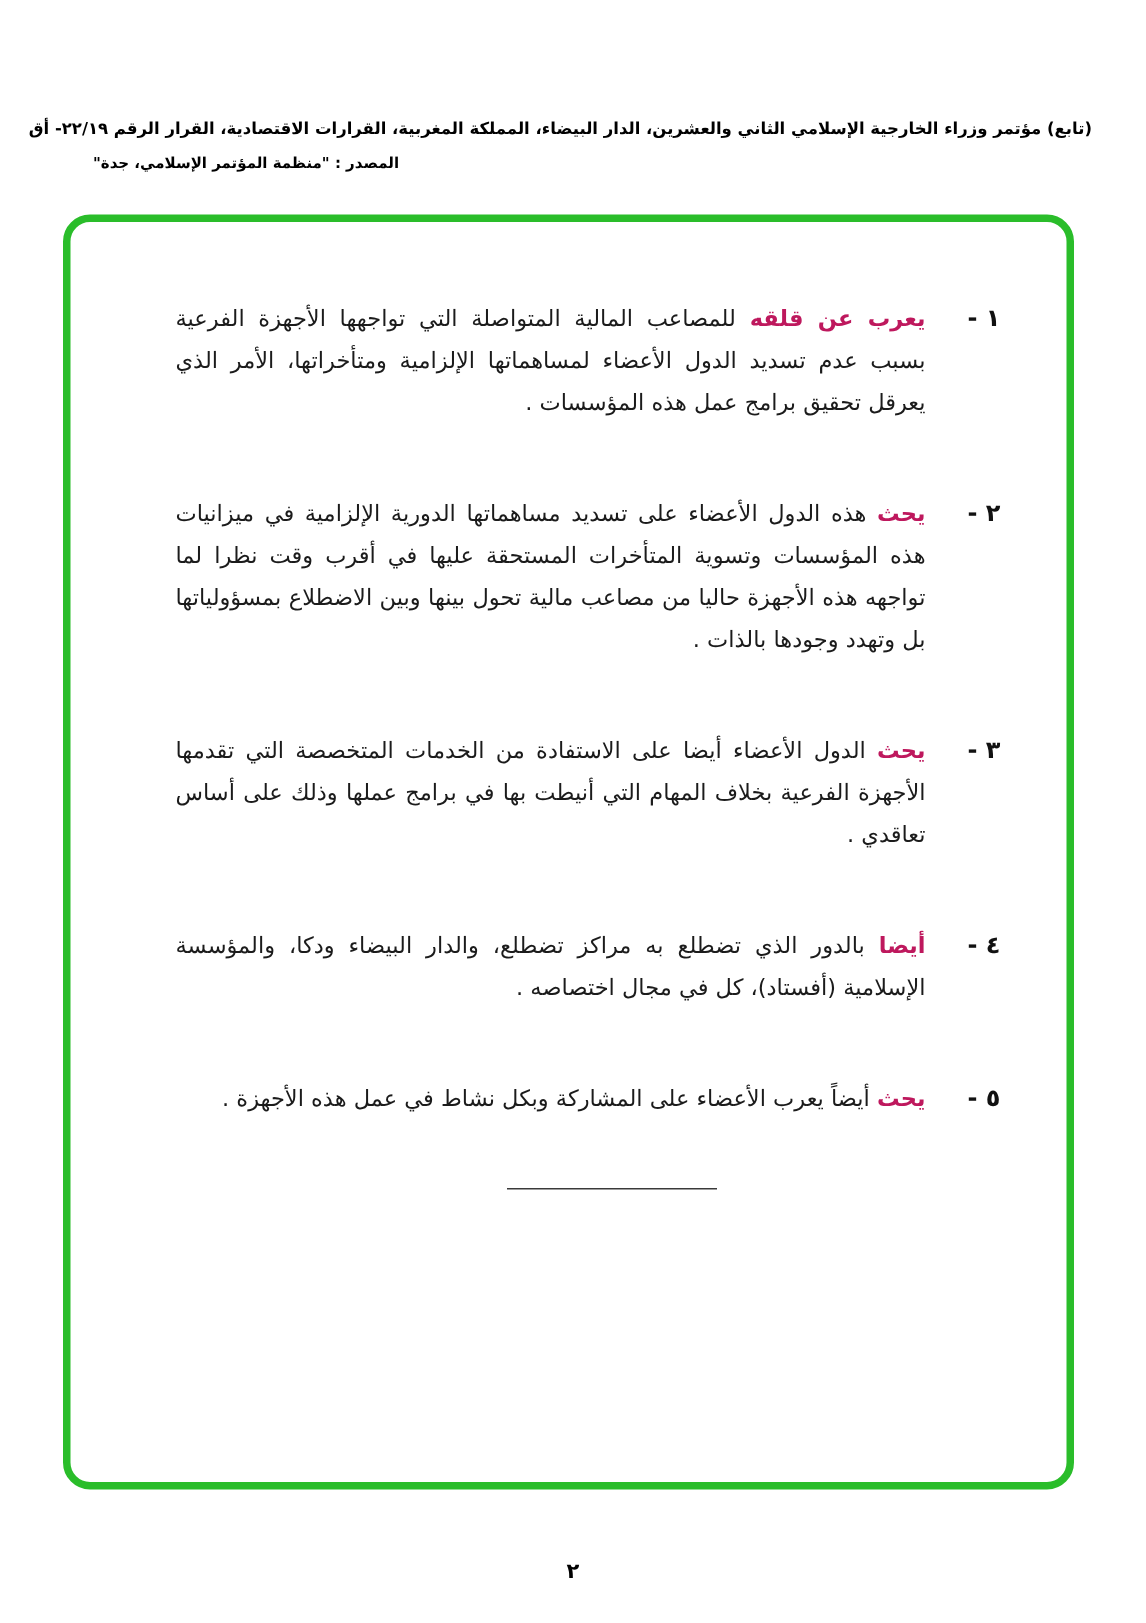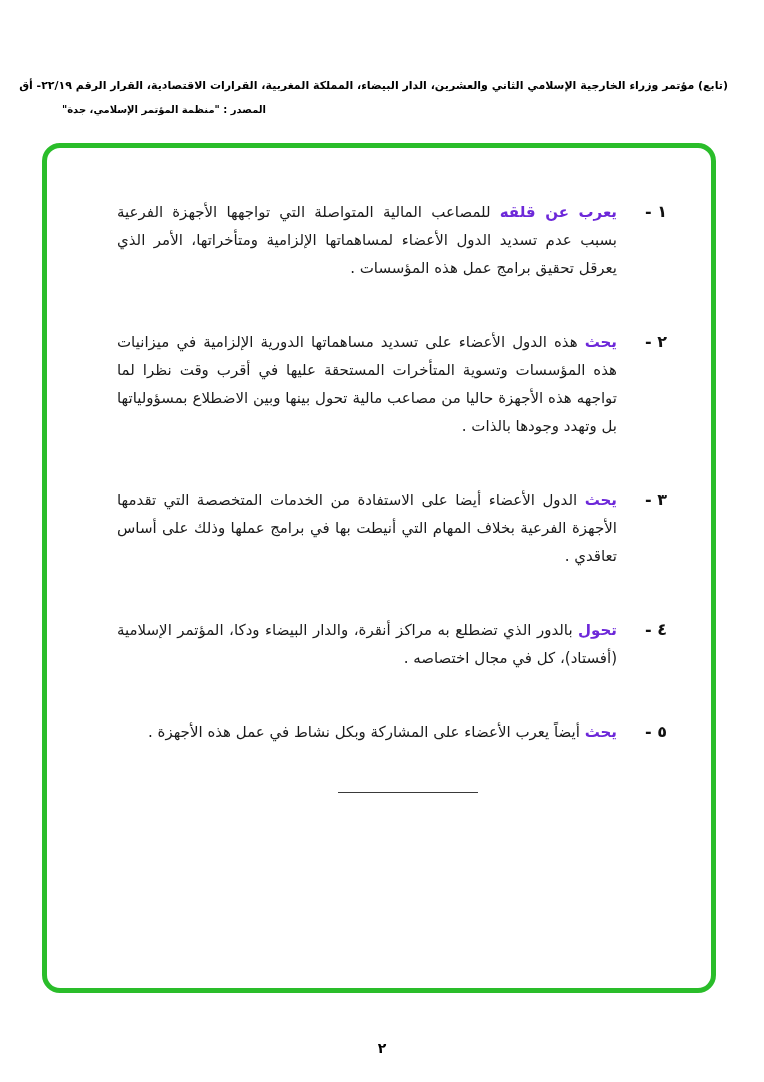--- a/index.html
+++ b/index.html
@@ -60,21 +60,21 @@
     line-height: 28px;
   }
   .item-body {
     flex: 1;
     margin: 0;
     font-size: 15px;
     line-height: 28px;
     text-align: justify;
     color: #1b1b1b;
   }
-  .item-lead { font-weight: bold; color: #6d28d9; }
+  .item-lead { font-weight: bold; color: #be185d; }
   .separator {
     width: 140px;
     height: 0;
     border-top: 1.5px solid #3a3a3a;
     margin: 40px auto 0;
     transform: translateX(16px);
   }
   .page-number {
     position: absolute;
     bottom: 26px;
@@ -116,22 +116,22 @@
       <span class="item-marker">٣ -</span>
       <p class="item-body">
         <span class="item-lead">يحث</span>
         <span class="item-rest">الدول الأعضاء أيضا على الاستفادة من الخدمات المتخصصة التي تقدمها الأجهزة الفرعية بخلاف المهام التي أنيطت بها في برامج عملها وذلك على أساس تعاقدي .</span>
       </p>
     </div>
 
     <div class="item">
       <span class="item-marker">٤ -</span>
       <p class="item-body">
-        <span class="item-lead">تحول</span>
-        <span class="item-rest">بالدور الذي تضطلع به مراكز أنقرة، والدار البيضاء ودكا، المؤتمر الإسلامية (أفستاد)، كل في مجال اختصاصه .</span>
+        <span class="item-lead">أيضا</span>
+        <span class="item-rest">بالدور الذي تضطلع به مراكز تضطلع، والدار البيضاء ودكا، والمؤسسة الإسلامية (أفستاد)، كل في مجال اختصاصه .</span>
       </p>
     </div>
 
     <div class="item">
       <span class="item-marker">٥ -</span>
       <p class="item-body">
         <span class="item-lead">يحث</span>
         <span class="item-rest">أيضاً يعرب الأعضاء على المشاركة وبكل نشاط في عمل هذه الأجهزة .</span>
       </p>
     </div>

